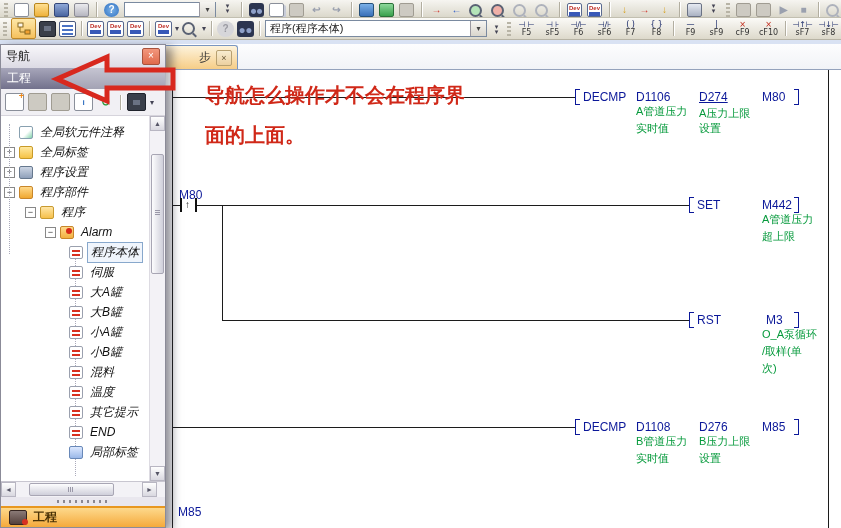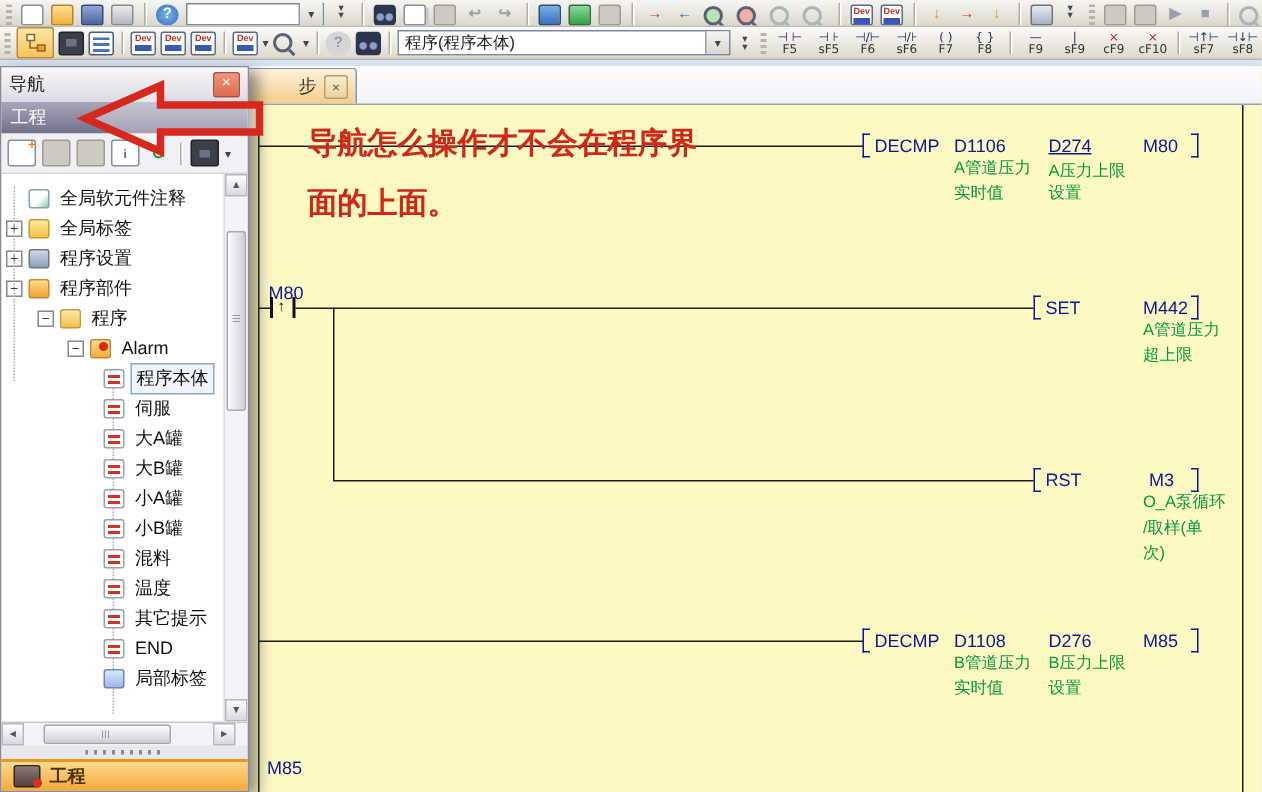--- a/index.html
+++ b/index.html
@@ -65,21 +65,21 @@
   .lbtn .sym{font-size:8px;line-height:9px;color:#1a2a6a;white-space:nowrap;}
   .lbtn .lbl{font-size:8px;line-height:8px;color:#333;}
   
   .tab{position:absolute;left:152px;top:45px;width:86px;height:24px;z-index:10;
        background:linear-gradient(#fdf3dc,#f6cd87);border:1px solid #7a96c0;border-bottom:none;
        border-radius:3px 3px 0 0;display:flex;align-items:center;justify-content:flex-end;
        gap:5px;padding-right:5px;box-sizing:border-box;font-size:12px;color:#333;}
   .tabclose{width:14px;height:14px;background:linear-gradient(#f8ecd0,#ecd0a0);border:1px solid #b8a070;
             border-radius:2px;font-size:9px;color:#6a5a3a;display:flex;align-items:center;justify-content:center;}
   
-  .larea{position:absolute;left:165px;top:44px;right:0;bottom:0;background:#fef9c3;}
+  .larea{position:absolute;left:165px;top:44px;right:0;bottom:0;background:#ffffff;}
   .tabstrip{position:absolute;left:0;top:0;right:0;height:25px;
             background:linear-gradient(#fdfdfe,#f1f3f7);border-bottom:1px solid #94a2bc;}
   .lcontent{position:absolute;left:0;top:25px;right:0;bottom:0;}
   .hline{position:absolute;height:1px;background:#1c1c1c;}
   .vlline{position:absolute;width:1px;background:#1c1c1c;}
   .lbr,.rbr{position:absolute;width:5px;height:16px;box-sizing:border-box;border:1px solid #0b1899;}
   .lbr{border-right:none;} .rbr{border-left:none;}
   .ltext{position:absolute;font-size:12px;color:#0b1899;white-space:nowrap;}
   .lcm{position:absolute;font-size:11px;color:#069a3c;white-space:nowrap;}
   .cbar{position:absolute;width:2px;height:14px;background:#111;}
@@ -112,21 +112,21 @@
   .tc-glabel{background:linear-gradient(#ffe9a0,#f5c245);border:1px solid #c89a28;}
   .tc-pset{background:linear-gradient(#cdd6e4,#8fa0ba);border:1px solid #66788e;}
   .tc-pou{background:linear-gradient(#ffd98a,#f0a830);border:1px solid #c8862a;}
   .tc-folder{background:linear-gradient(#ffe6a6,#f6c04a);border:1px solid #c89a30;}
   .tc-alarm{background:linear-gradient(#ffd98a,#f2b040);border:1px solid #c8862a;}
   .tc-alarm::after{content:"";position:absolute;right:1px;top:1px;width:6px;height:6px;border-radius:50%;background:#d82818;}
   .tc-prg{background:#fff;border:1px solid #9aa0ae;}
   .tc-prg::after{content:"";position:absolute;left:2px;top:3px;width:8px;height:7px;
                  background:repeating-linear-gradient(#d83020 0 2px,transparent 2px 4px);}
   .tc-llabel{background:linear-gradient(#dce8ff,#9ab8e8);border:1px solid #6888b8;}
-  .tlabel{padding:1px 3px;}
+  .tlabel{padding:1px 3px;font-style:italic;}
   .tlabel.sel{background:#f0f5fc;border:1px solid #88a8cc;}
   .dotline{position:absolute;border-left:1px dotted #aab;width:0;}
   
   .vsb{position:absolute;right:0;top:0;bottom:0;width:15px;background:#f3f2f6;border-left:1px solid #dddbe2;}
   .sbtn{position:absolute;left:0;width:15px;height:15px;background:linear-gradient(#fefefe,#d9d8e0);
         border:1px solid #b8b6c2;box-sizing:border-box;font-size:7px;color:#556;
         display:flex;align-items:center;justify-content:center;}
   .vthumb{position:absolute;left:1px;width:13px;top:38px;height:120px;border-radius:2px;
           background:linear-gradient(90deg,#fdfdfe,#cfcfda);border:1px solid #a8a6b4;box-sizing:border-box;}
   .vthumb::after{content:"";position:absolute;left:3px;right:3px;top:55px;height:5px;

